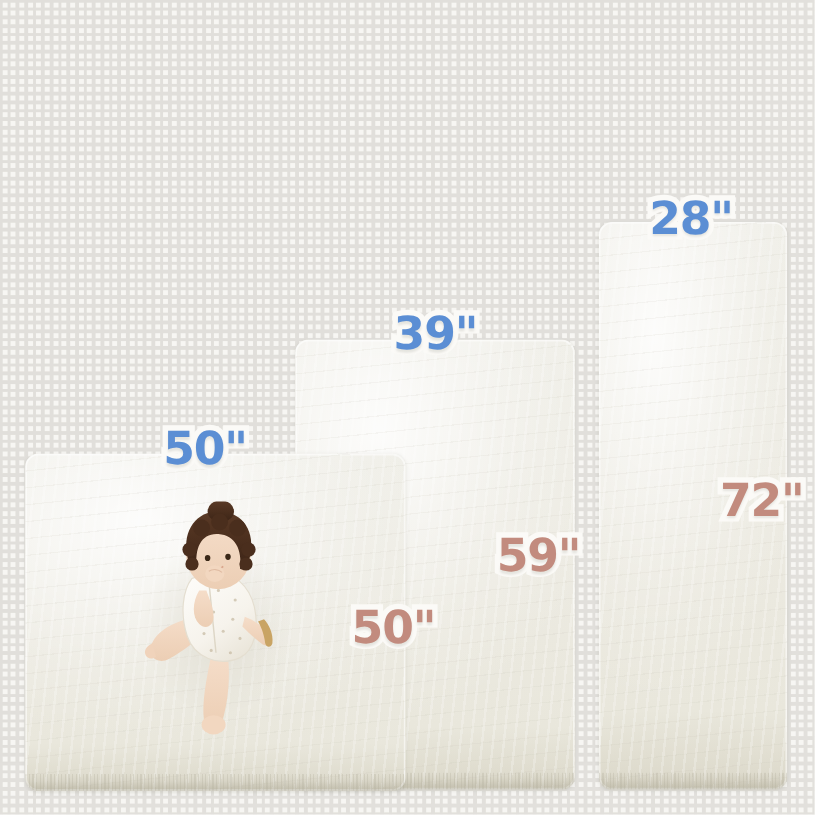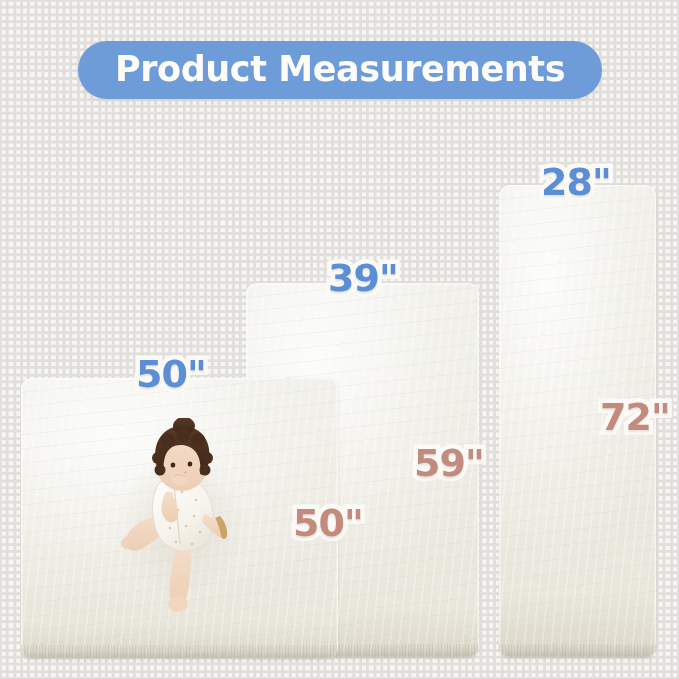--- a/index.html
+++ b/index.html
@@ -149,23 +149,20 @@
     height: 196px;
   }
 </style>
 </head>
 <body>
 
 <div id="canvas">
 
   <div class="grid-layer"></div>
 
-  <div class="title-pill">
-    <span class="title-text">Product Measurements</span>
-  </div>
 
   <div class="mat" id="mat-tall">
     <div class="mat-texture"></div>
   </div>
 
   <div class="mat" id="mat-medium">
     <div class="mat-texture"></div>
   </div>
 
   <div class="mat" id="mat-large">

